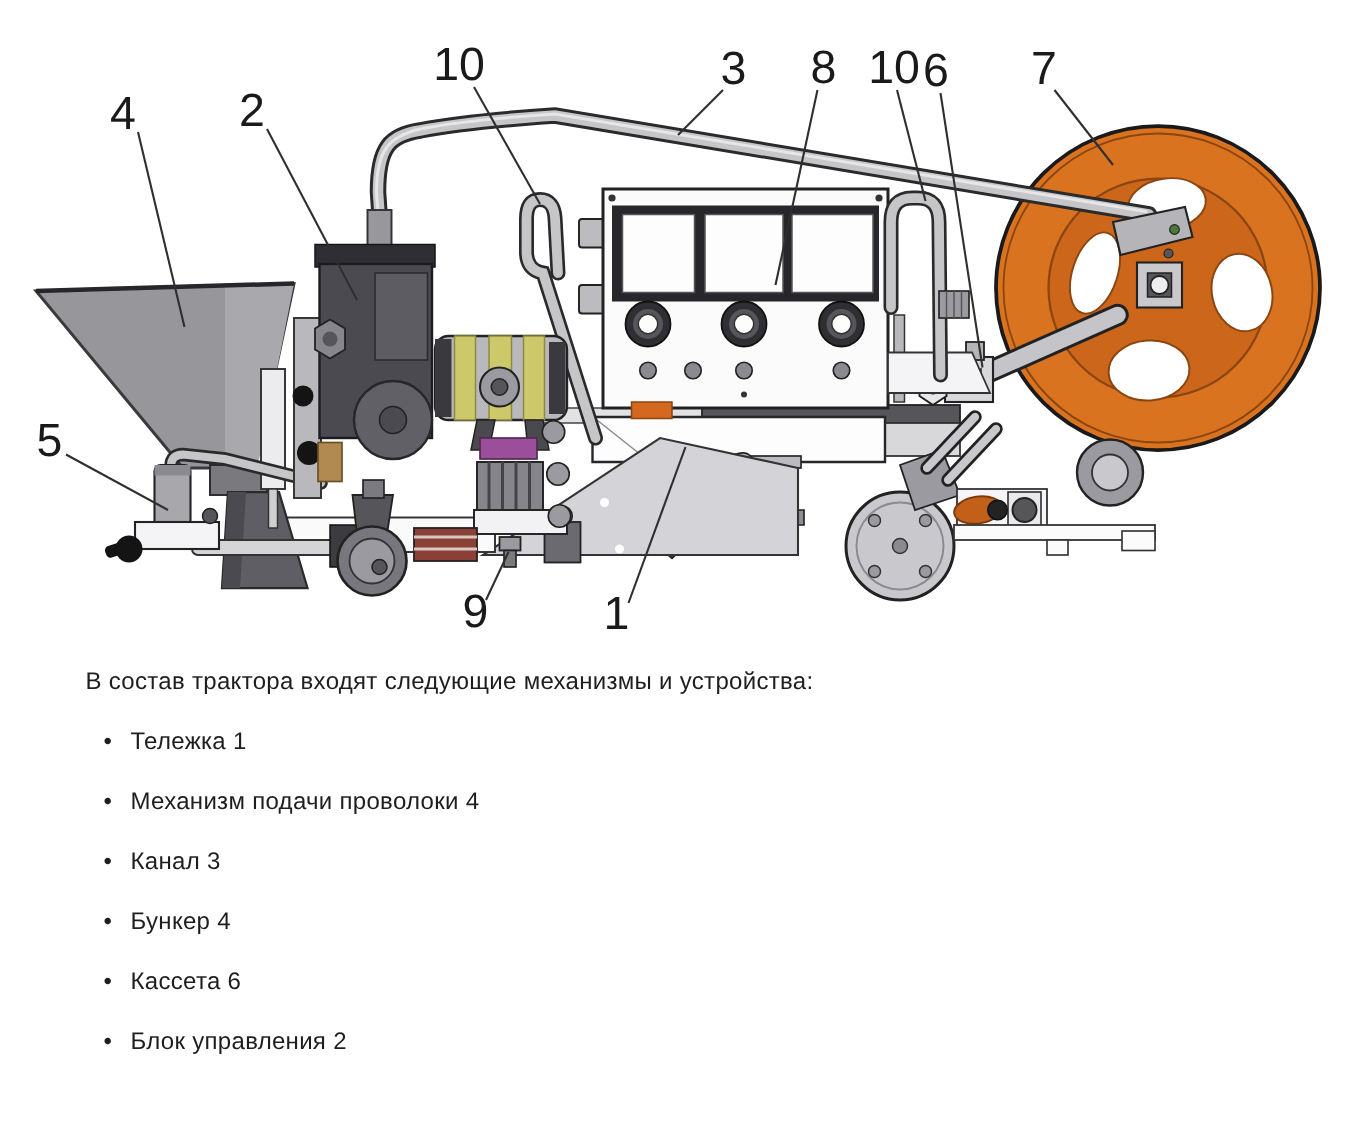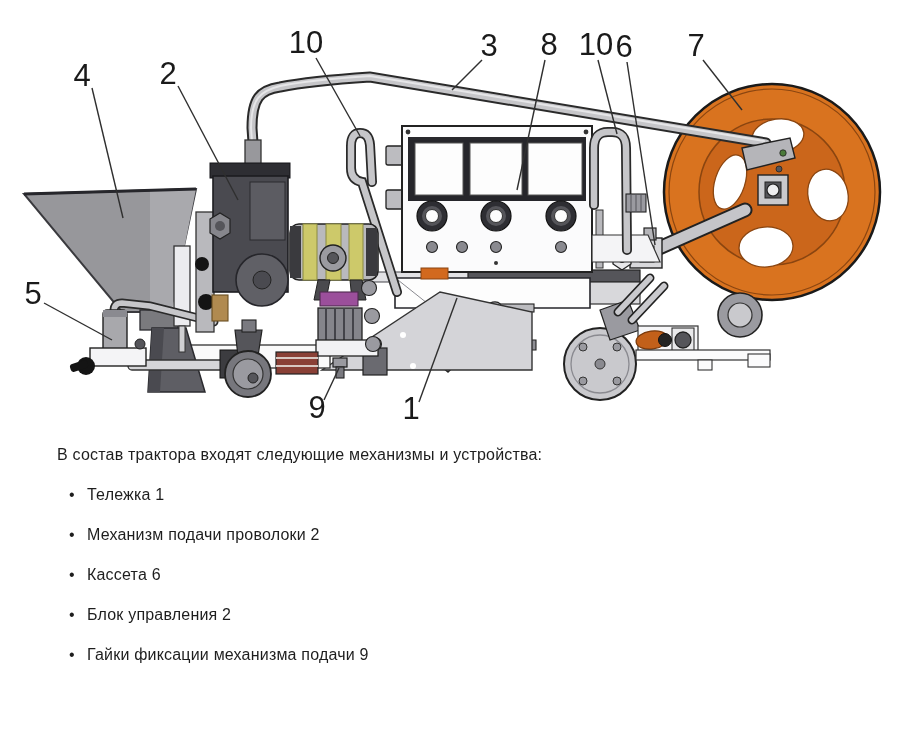--- a/index.html
+++ b/index.html
@@ -275,20 +275,21 @@
       <text class="callout" x="317" y="418" text-anchor="middle">9</text>
       <text class="callout" x="411" y="419" text-anchor="middle">1</text>
     </g>
   </svg>
   </div>
 
   <div class="parts">
     <p>В состав трактора входят следующие механизмы и устройства:</p>
     <ul>
       <li><span class="b">•</span><span>Тележка 1</span></li>
-      <li><span class="b">•</span><span>Механизм подачи проволоки 2</span></li>
+      <li><span class="b">•</span><span>Механизм подачи проволоки 4</span></li>
+      <li><span class="b">•</span><span>Канал 3</span></li>
+      <li><span class="b">•</span><span>Бункер 4</span></li>
       <li><span class="b">•</span><span>Кассета 6</span></li>
       <li><span class="b">•</span><span>Блок управления 2</span></li>
-      <li><span class="b">•</span><span>Гайки фиксации механизма подачи 9</span></li>
     </ul>
   </div>
 
 </div>
 
 </body></html>

